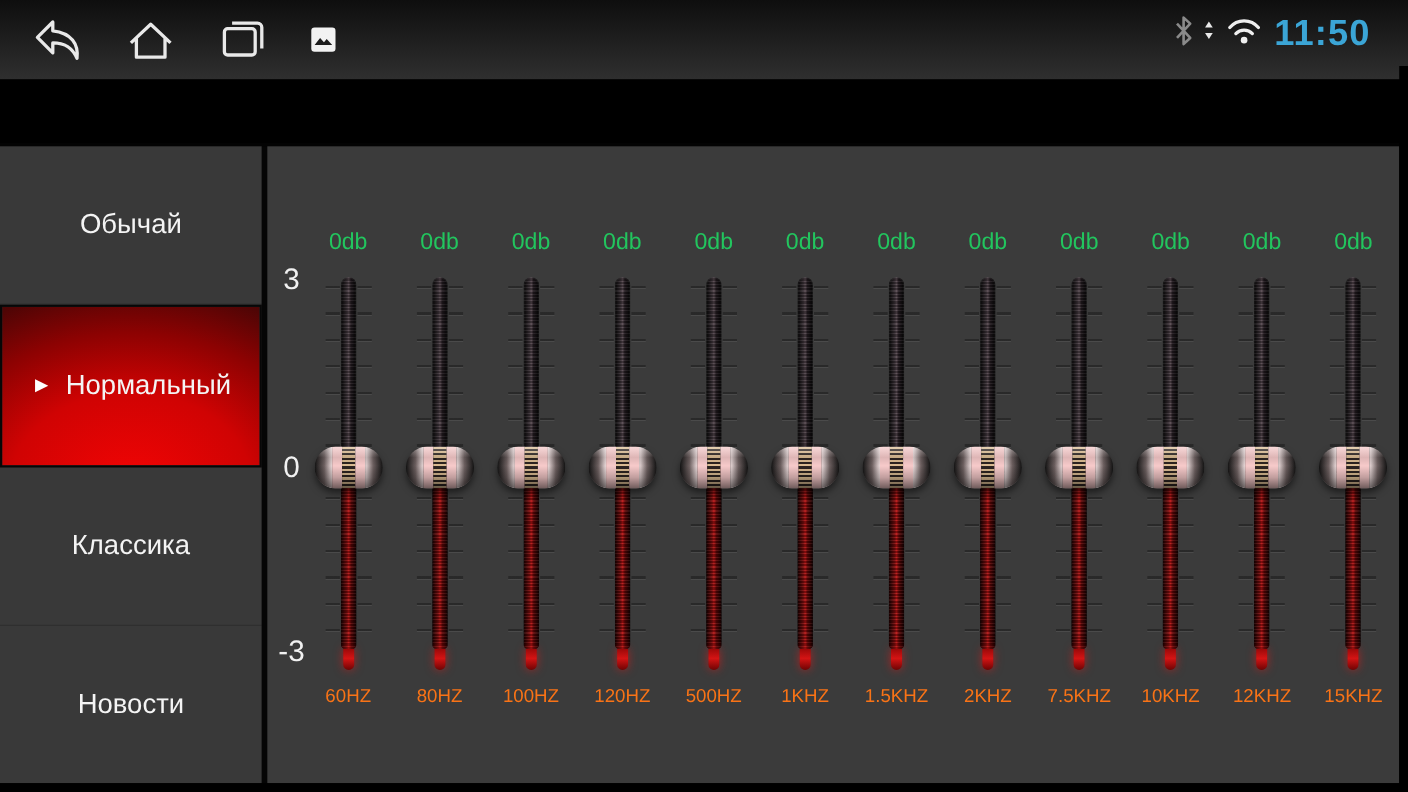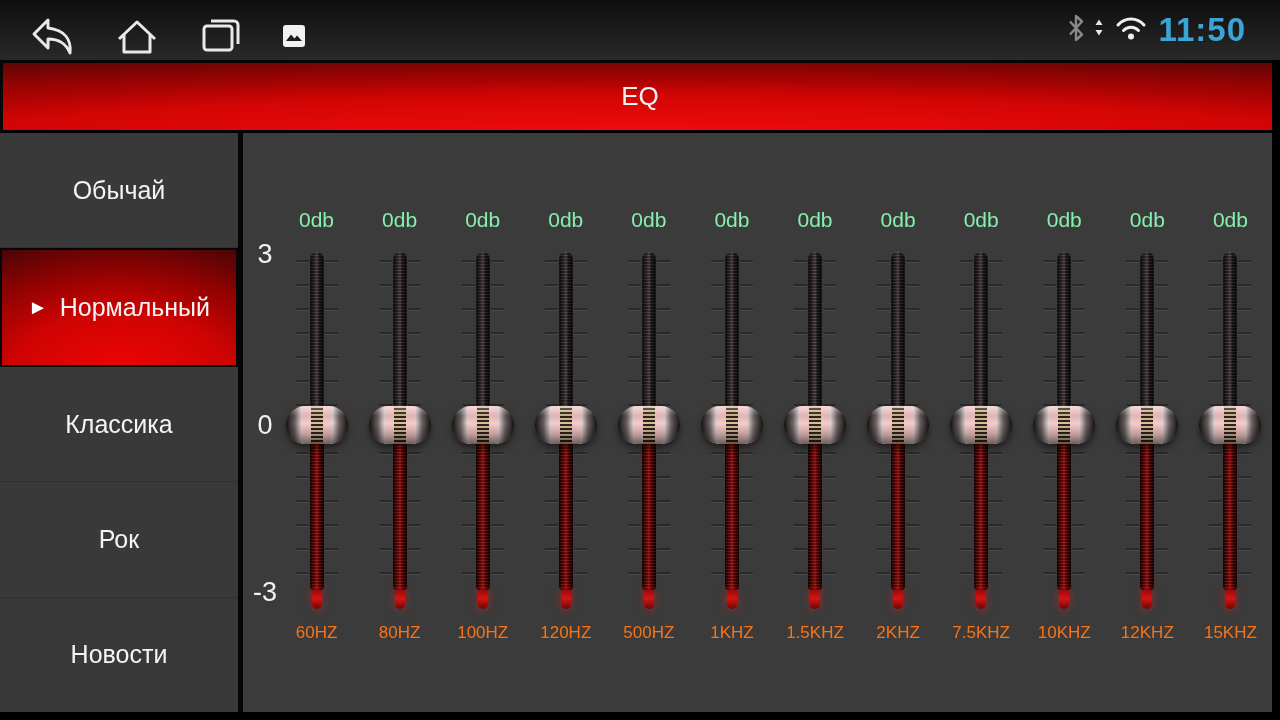--- a/index.html
+++ b/index.html
@@ -36,21 +36,21 @@
       border:2px solid #070707;}
   .preset.selected .preset-arrow{display:inline;}
 
   .side-divider{position:absolute;left:238px;top:0;width:5px;height:579px;background:#050505;}
 
   .eq-panel{position:absolute;left:243px;top:0;width:1029px;height:579px;background:#3b3b3b;}
   .scale-label{position:absolute;left:0;width:44px;text-align:center;color:#f1f1f1;font-size:27px;line-height:27px;}
 
   .bands{position:absolute;left:32px;top:0;width:997px;height:579px;display:flex;}
   .band{position:relative;flex:1;}
-  .band-value{position:absolute;top:75px;left:0;width:100%;text-align:center;color:#86efac;font-size:21px;}
+  .band-value{position:absolute;top:75px;left:0;width:100%;text-align:center;color:#22c55e;font-size:21px;}
   .band-freq{position:absolute;top:490px;left:0;width:100%;text-align:center;color:#f97316;font-size:17px;}
 
   .slider{position:absolute;left:50%;margin-left:-33px;top:119px;width:66px;height:338px;cursor:pointer;}
   .ticks{position:absolute;top:8px;height:324px;width:13px;
          background:repeating-linear-gradient(to bottom, rgba(0,0,0,0.30) 0 2px, rgba(255,255,255,0.08) 2px 3px, transparent 3px 24px);}
   .ticks.left{left:calc(50% - 21px);}
   .ticks.right{left:calc(50% + 8px);}
   .track-upper{position:absolute;left:50%;margin-left:-7px;top:0;width:14px;height:338px;
       border-radius:7px 7px 4px 4px;
       background-image:
@@ -134,23 +134,20 @@
           <path d="M5 11 A17 17 0 0 1 31 11" fill="none" stroke="#efefef" stroke-width="3" stroke-linecap="round"></path>
           <path d="M10.5 16.5 A10.5 10.5 0 0 1 25.5 16.5" fill="none" stroke="#efefef" stroke-width="3" stroke-linecap="round"></path>
           <circle cx="18" cy="22.5" r="3" fill="#efefef"></circle>
         </svg>
       </span>
       <span class="time" style="color:#3ba5d6">11:50</span>
     </div>
   </header>
 
   <nav class="tab-bar">
-    <div class="tab tab-eq">
-      <span>EQ</span>
-    </div>
   </nav>
 
   <div class="content">
     <aside class="sidebar" id="sidebar">
   <div class="preset">
 
     <span class="preset-label">Обычай</span>
   </div>
 
   <div class="preset selected">
@@ -158,24 +155,20 @@
     <span class="preset-label">Нормальный</span>
   </div>
 
 
 
   <div class="preset">
 
     <span class="preset-label">Классика</span>
   </div>
 
-  <div class="preset">
-
-    <span class="preset-label">Рок</span>
-  </div>
 
   <div class="preset">
 
     <span class="preset-label">Новости</span>
   </div>
 </aside>
     <div class="side-divider"></div>
     <main class="eq-panel" id="eq-panel">
         <div class="scale-label" style="top: 446px;">-3</div>
         <div class="scale-label" style="top: 279px;">0</div>

